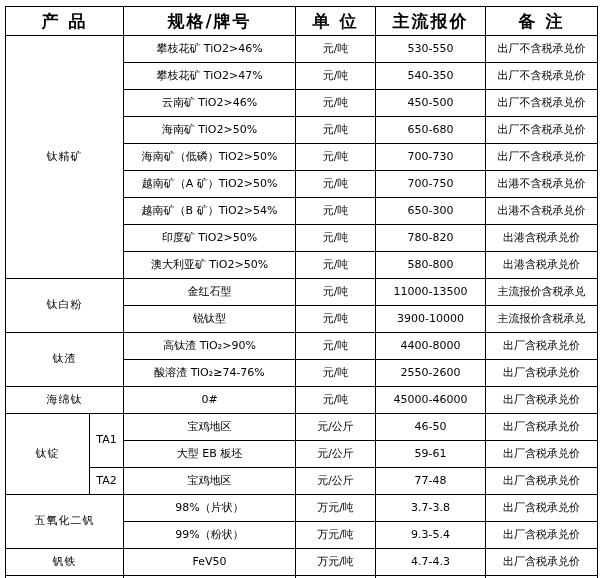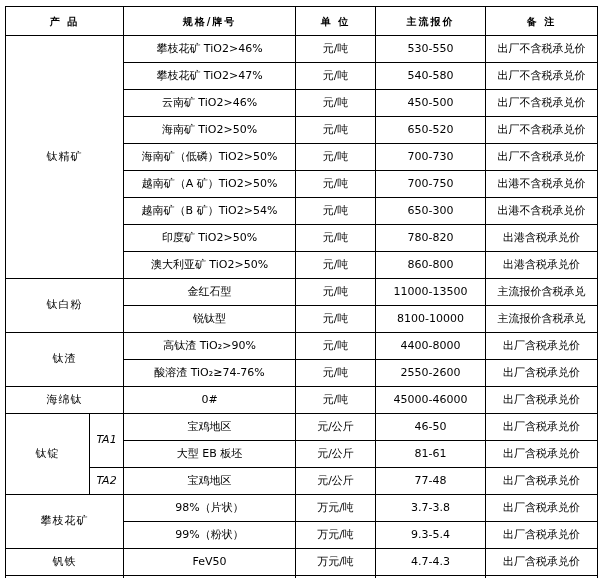--- a/index.html
+++ b/index.html
@@ -31,32 +31,31 @@
     font-size: 11px;
     font-weight: normal;
     padding: 0 1px;
     line-height: 1.1;
     height: 26px;
     overflow: hidden;
     white-space: nowrap;
   }
   table.price-table thead td {
     font-weight: bold;
-    font-size: 10px;
+    font-size: 17px;
     letter-spacing: 2px;
     height: 28px;
   }
   td.cat-cell {
     font-weight: bold;
     font-size: 12px;
     letter-spacing: 1px;
   }
   td.grade-cell {
     font-size: 11px;
-    font-style: italic;
   }
   
   col.c-cat   { width: 84px; }
   col.c-sub   { width: 34px; }
   col.c-spec  { width: 172px; }
   col.c-unit  { width: 80px; }
   col.c-price { width: 110px; }
   col.c-note  { width: 112px; }
 </style>
 </head>
@@ -85,33 +84,33 @@
         <tr>
           <td class="cat-cell" rowspan="9" colspan="2">钛精矿</td>
           <td>攀枝花矿 TiO2&gt;46%</td>
           <td>元/吨</td>
           <td>530-550</td>
           <td>出厂不含税承兑价</td>
         </tr>
         <tr>
           <td>攀枝花矿 TiO2&gt;47%</td>
           <td>元/吨</td>
-          <td>540-580</td>
+          <td>540-350</td>
           <td>出厂不含税承兑价</td>
         </tr>
         <tr>
           <td>云南矿 TiO2&gt;46%</td>
           <td>元/吨</td>
           <td>450-500</td>
           <td>出厂不含税承兑价</td>
         </tr>
         <tr>
           <td>海南矿 TiO2&gt;50%</td>
           <td>元/吨</td>
-          <td>650-520</td>
+          <td>650-680</td>
           <td>出厂不含税承兑价</td>
         </tr>
         <tr>
           <td>海南矿（低磷）TiO2&gt;50%</td>
           <td>元/吨</td>
           <td>700-730</td>
           <td>出厂不含税承兑价</td>
         </tr>
         <tr>
           <td>越南矿（A 矿）TiO2&gt;50%</td>
@@ -127,34 +126,34 @@
         </tr>
         <tr>
           <td>印度矿 TiO2&gt;50%</td>
           <td>元/吨</td>
           <td>780-820</td>
           <td>出港含税承兑价</td>
         </tr>
         <tr>
           <td>澳大利亚矿 TiO2&gt;50%</td>
           <td>元/吨</td>
-          <td>860-800</td>
+          <td>580-800</td>
           <td>出港含税承兑价</td>
         </tr>
         <tr>
           <td class="cat-cell" rowspan="2" colspan="2">钛白粉</td>
           <td>金红石型</td>
           <td>元/吨</td>
           <td>11000-13500</td>
           <td>主流报价含税承兑</td>
         </tr>
         <tr>
           <td>锐钛型</td>
           <td>元/吨</td>
-          <td>8100-10000</td>
+          <td>3900-10000</td>
           <td>主流报价含税承兑</td>
         </tr>
         <tr>
           <td class="cat-cell" rowspan="2" colspan="2">钛渣</td>
           <td>高钛渣 TiO₂&gt;90%</td>
           <td>元/吨</td>
           <td>4400-8000</td>
           <td>出厂含税承兑价</td>
         </tr>
         <tr>
@@ -174,32 +173,32 @@
           <td class="cat-cell" rowspan="3">钛锭</td>
           <td class="grade-cell" rowspan="2">TA1</td>
           <td>宝鸡地区</td>
           <td>元/公斤</td>
           <td>46-50</td>
           <td>出厂含税承兑价</td>
         </tr>
         <tr>
           <td>大型 EB 板坯</td>
           <td>元/公斤</td>
-          <td>81-61</td>
+          <td>59-61</td>
           <td>出厂含税承兑价</td>
         </tr>
         <tr>
           <td class="grade-cell" rowspan="1">TA2</td>
           <td>宝鸡地区</td>
           <td>元/公斤</td>
           <td>77-48</td>
           <td>出厂含税承兑价</td>
         </tr>
         <tr>
-          <td class="cat-cell" rowspan="2" colspan="2">攀枝花矿</td>
+          <td class="cat-cell" rowspan="2" colspan="2">五氧化二钒</td>
           <td>98%（片状）</td>
           <td>万元/吨</td>
           <td>3.7-3.8</td>
           <td>出厂含税承兑价</td>
         </tr>
         <tr>
           <td>99%（粉状）</td>
           <td>万元/吨</td>
           <td>9.3-5.4</td>
           <td>出厂含税承兑价</td>

